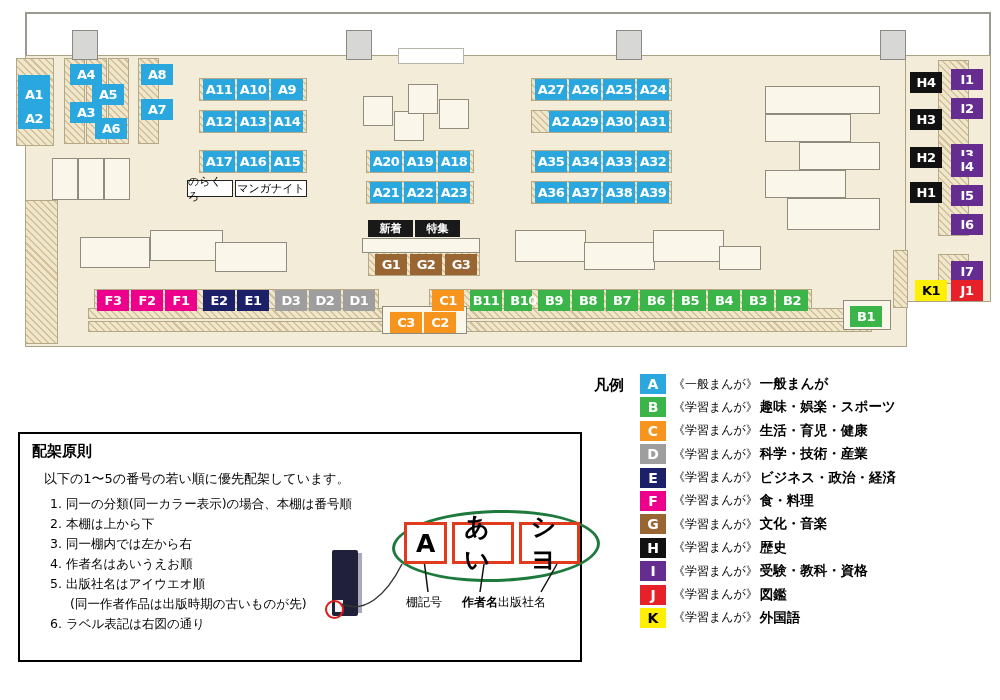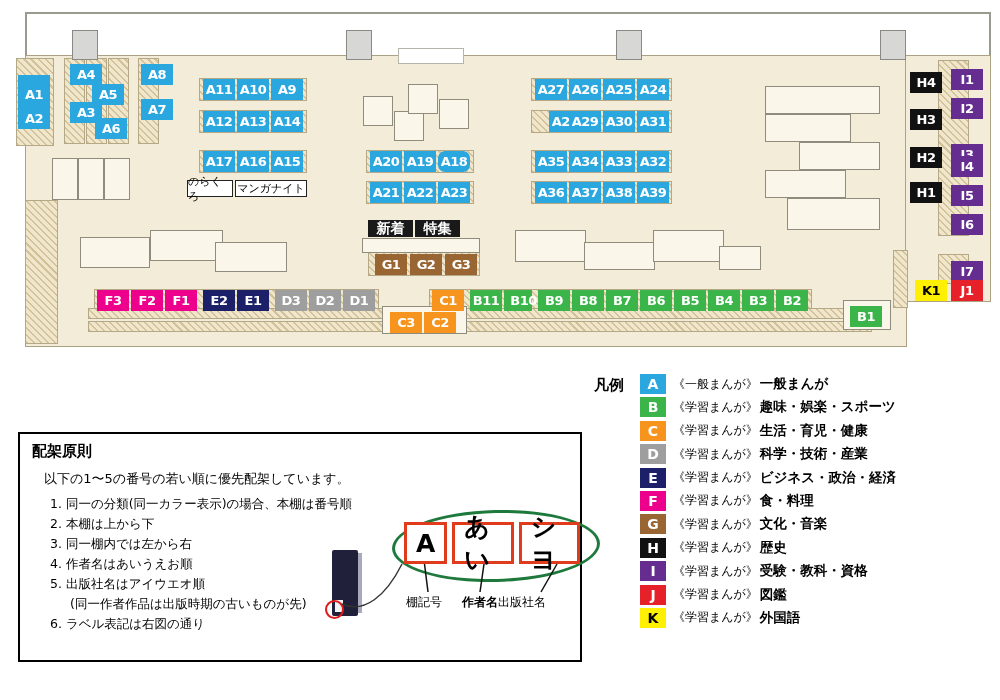--- a/index.html
+++ b/index.html
@@ -15,21 +15,21 @@
   .door{position:absolute;left:398px;top:48px;width:64px;height:14px;background:#fff;border:1px solid #b5b5ab;}
   #map-layer div{box-sizing:border-box;}
   .hatch{position:absolute;border:1px solid #b5a887;background-color:#f0e6cb;
          background-image:repeating-linear-gradient(45deg,rgba(168,138,78,.40) 0 1.5px,transparent 1.5px 5px);}
   .block{position:absolute;background:#faf6ea;border:1px solid #8f8c7d;}
   .pillar{position:absolute;background:#d7d7d5;border:1px solid #8a8a85;}
   .shelf-label{position:absolute;width:32px;height:21px;display:flex;align-items:center;justify-content:center;
                color:#fff;font-weight:bold;font-size:13px;letter-spacing:-0.5px;}
   .sign{position:absolute;height:17px;display:flex;align-items:center;justify-content:center;font-size:11px;}
   .sign.white{background:#fff;border:1px solid #222;color:#000;}
-  .sign.black{background:#191919;color:#fff;font-weight:bold;font-size:14px;}
+  .sign.black{background:#191919;color:#fff;font-weight:bold;font-size:11px;}
   
   .legend{position:absolute;left:594px;top:374px;display:flex;align-items:flex-start;}
   .legend-title{font-size:15px;font-weight:bold;color:#000;margin:2px 16px 0 0;}
   .legend-rows{display:flex;flex-direction:column;}
   .legend-row{display:flex;align-items:center;height:20px;margin-bottom:3.4px;}
   .legend-box{width:26px;height:20px;display:flex;align-items:center;justify-content:center;
               color:#fff;font-weight:bold;font-size:14px;margin-right:7px;flex:0 0 26px;}
   .legend-cat{font-size:12px;color:#000;margin-right:2px;white-space:nowrap;}
   .legend-label{font-size:13.5px;font-weight:bold;color:#000;white-space:nowrap;}
   
@@ -131,21 +131,21 @@
         <div class="shelf-label" style="left: 237px; top: 79px; width: 32px; height: 21px; background: rgb(43, 167, 223);">A10</div>
         <div class="shelf-label" style="left: 271px; top: 79px; width: 32px; height: 21px; background: rgb(43, 167, 223);">A9</div>
         <div class="shelf-label" style="left: 203px; top: 111px; width: 32px; height: 21px; background: rgb(43, 167, 223);">A12</div>
         <div class="shelf-label" style="left: 237px; top: 111px; width: 32px; height: 21px; background: rgb(43, 167, 223);">A13</div>
         <div class="shelf-label" style="left: 271px; top: 111px; width: 32px; height: 21px; background: rgb(43, 167, 223);">A14</div>
         <div class="shelf-label" style="left: 203px; top: 151px; width: 32px; height: 21px; background: rgb(43, 167, 223);">A17</div>
         <div class="shelf-label" style="left: 237px; top: 151px; width: 32px; height: 21px; background: rgb(43, 167, 223);">A16</div>
         <div class="shelf-label" style="left: 271px; top: 151px; width: 32px; height: 21px; background: rgb(43, 167, 223);">A15</div>
         <div class="shelf-label" style="left: 370px; top: 151px; width: 32px; height: 21px; background: rgb(43, 167, 223);">A20</div>
         <div class="shelf-label" style="left: 404px; top: 151px; width: 32px; height: 21px; background: rgb(43, 167, 223);">A19</div>
-        <div class="shelf-label" style="left: 438px; top: 151px; width: 32px; height: 21px; background: rgb(43, 167, 223); border-radius: 7px;">A18</div>
+        <div class="shelf-label" style="left: 438px; top: 151px; width: 32px; height: 21px; background: rgb(43, 167, 223);">A18</div>
         <div class="shelf-label" style="left: 370px; top: 182px; width: 32px; height: 21px; background: rgb(43, 167, 223);">A21</div>
         <div class="shelf-label" style="left: 404px; top: 182px; width: 32px; height: 21px; background: rgb(43, 167, 223);">A22</div>
         <div class="shelf-label" style="left: 438px; top: 182px; width: 32px; height: 21px; background: rgb(43, 167, 223);">A23</div>
         <div class="shelf-label" style="left: 535px; top: 79px; width: 32px; height: 21px; background: rgb(43, 167, 223);">A27</div>
         <div class="shelf-label" style="left: 569px; top: 79px; width: 32px; height: 21px; background: rgb(43, 167, 223);">A26</div>
         <div class="shelf-label" style="left: 603px; top: 79px; width: 32px; height: 21px; background: rgb(43, 167, 223);">A25</div>
         <div class="shelf-label" style="left: 637px; top: 79px; width: 32px; height: 21px; background: rgb(43, 167, 223);">A24</div>
         <div class="shelf-label" style="left: 549px; top: 111px; width: 32px; height: 21px; background: rgb(43, 167, 223);">A28</div>
         <div class="shelf-label" style="left: 569px; top: 111px; width: 32px; height: 21px; background: rgb(43, 167, 223);">A29</div>
         <div class="shelf-label" style="left: 603px; top: 111px; width: 32px; height: 21px; background: rgb(43, 167, 223);">A30</div>

